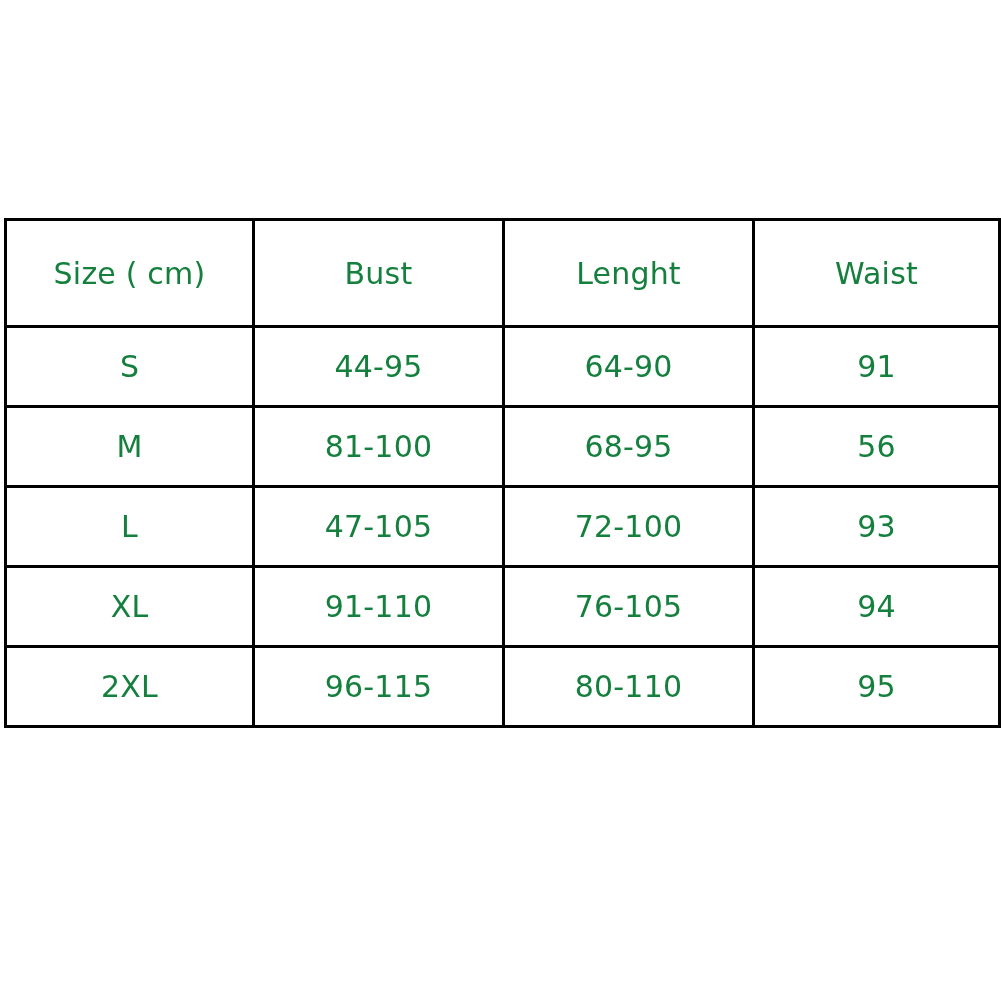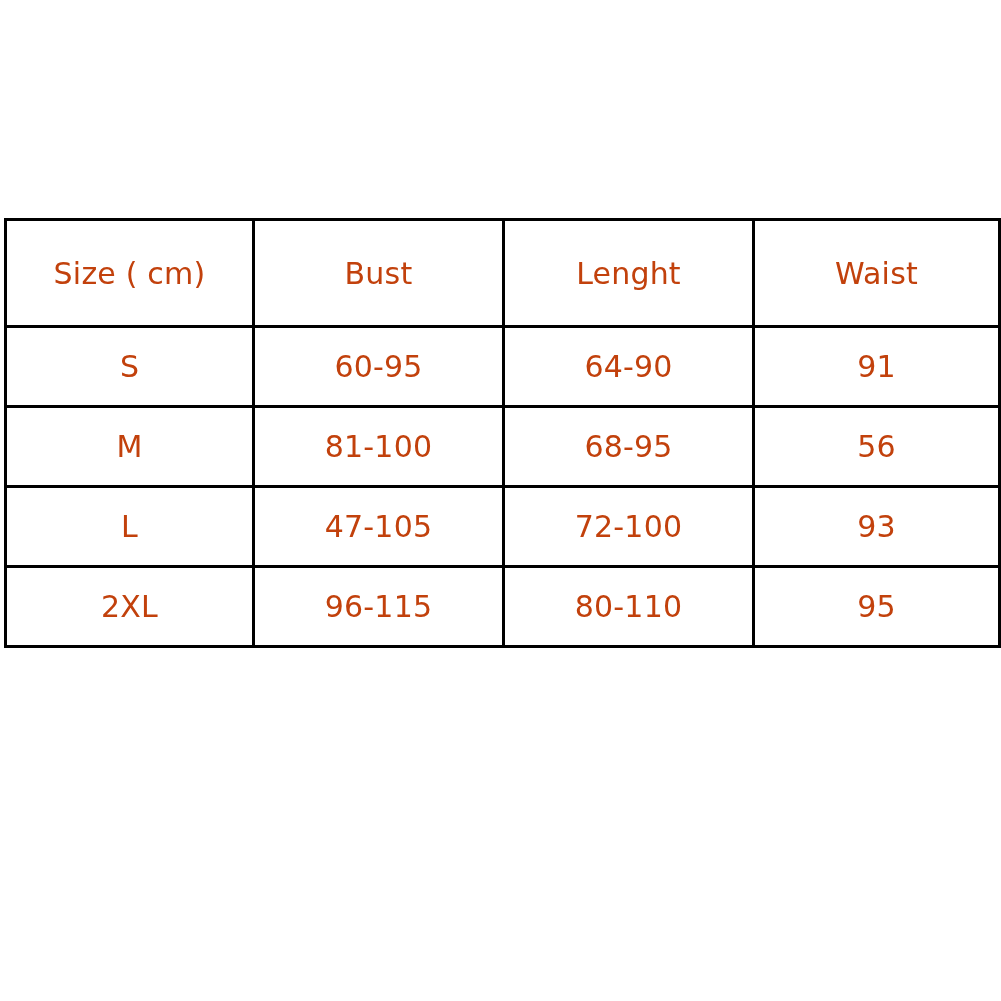--- a/index.html
+++ b/index.html
@@ -37,21 +37,21 @@
   table.size-chart col.c0 { width: 248px; }
   table.size-chart col.c1 { width: 250px; }
   table.size-chart col.c2 { width: 250px; }
   table.size-chart col.c3 { width: 246px; }
 
   table.size-chart th,
   table.size-chart td {
     border: 3px solid #000000;
     text-align: center;
     vertical-align: middle;
-    color: #c2410c;
+    color: #15803d;
     font-weight: 400;
     font-size: 30px;
     padding: 0;
     height: 78px;
     letter-spacing: 0.2px;
   }
   table.size-chart thead th {
     height: 104px;
     font-size: 30px;
     font-weight: 400;
@@ -91,21 +91,21 @@
               <span class="cell-inner">Waist</span>
             </th>
         </tr>
       </thead>
       <tbody>
         <tr>
           <td>
               <span class="cell-inner">S</span>
             </td>
           <td>
-              <span class="cell-inner">60-95</span>
+              <span class="cell-inner">44-95</span>
             </td>
           <td>
               <span class="cell-inner">64-90</span>
             </td>
           <td>
               <span class="cell-inner">91</span>
             </td>
         </tr>
         <tr>
           <td>
@@ -130,20 +130,34 @@
             </td>
           <td>
               <span class="cell-inner">72-100</span>
             </td>
           <td>
               <span class="cell-inner">93</span>
             </td>
         </tr>
         <tr>
           <td>
+              <span class="cell-inner">XL</span>
+            </td>
+          <td>
+              <span class="cell-inner">91-110</span>
+            </td>
+          <td>
+              <span class="cell-inner">76-105</span>
+            </td>
+          <td>
+              <span class="cell-inner">94</span>
+            </td>
+        </tr>
+        <tr>
+          <td>
               <span class="cell-inner">2XL</span>
             </td>
           <td>
               <span class="cell-inner">96-115</span>
             </td>
           <td>
               <span class="cell-inner">80-110</span>
             </td>
           <td>
               <span class="cell-inner">95</span>

